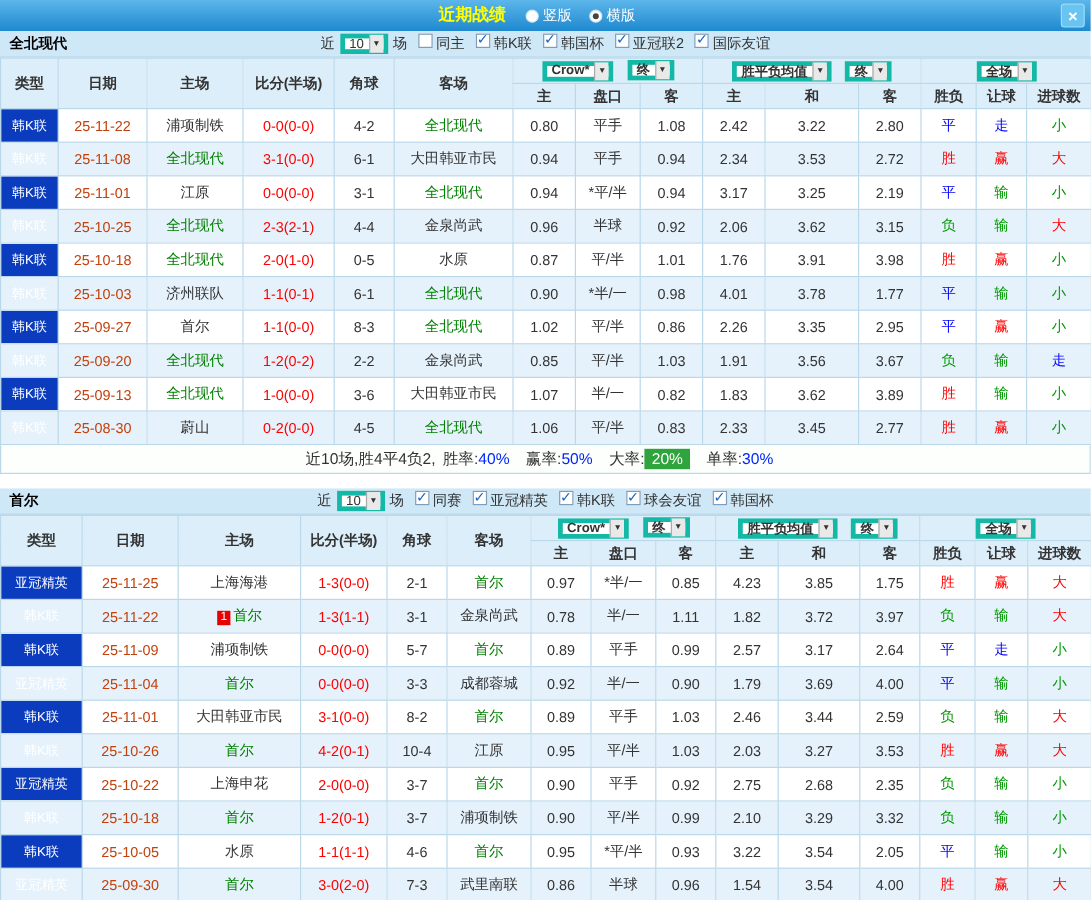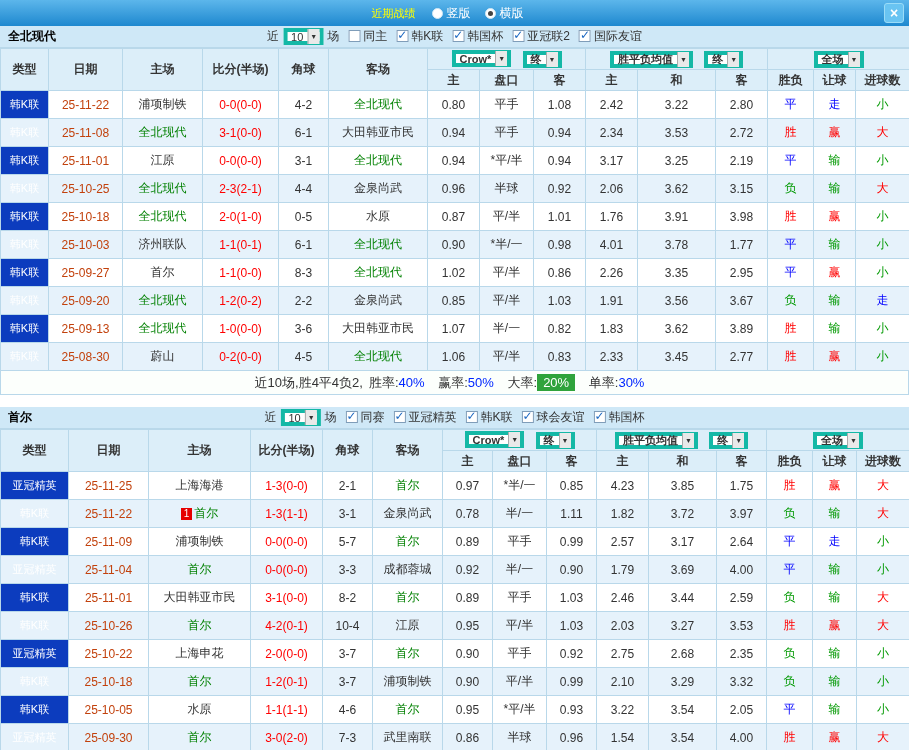--- a/index.html
+++ b/index.html
@@ -1,33 +1,33 @@
 <!DOCTYPE html>
 <html><head>
 <meta charset="utf-8">
 <style>
   *{box-sizing:border-box;margin:0;padding:0}
   html,body{width:909px;height:750px;overflow:hidden}
   body{background:#fff;font-family:"Liberation Sans","DejaVu Sans",sans-serif;font-size:12px;color:#333}
 
   
   .topbar{height:26px;background:linear-gradient(180deg,#5cb6eb,#1e88cf);display:flex;align-items:center;justify-content:center;position:relative;color:#fff}
-  .topbar .title{color:#ffff00;font-weight:normal;font-size:11px;margin-right:16px}
+  .topbar .title{color:#ffff00;font-weight:bold;font-size:14px;margin-right:16px}
   .view-opt{display:inline-flex;align-items:center;margin-right:14px;cursor:pointer}
   .radio{width:11px;height:11px;border-radius:50%;background:#fff;border:1px solid #cfe7f5;display:inline-block;position:relative;margin-right:4px}
   .radio.on::after{content:"";position:absolute;left:2px;top:2px;width:5px;height:5px;border-radius:50%;background:#444}
   .close-btn{position:absolute;right:5px;top:3px;width:20px;height:20px;background:#69c4f2;border:1px solid #9adcf8;color:#fff;font-weight:bold;text-align:center;line-height:18px;border-radius:3px;cursor:pointer;font-size:14px}
 
   
   .filterbar{height:22px;background:#cfe8f7;border-bottom:1px solid #b9d8ea;display:flex;align-items:center;position:relative}
   .filterbar .team{font-weight:bold;color:#000;margin-left:8px;font-size:12px}
   .filterbar .controls{position:absolute;left:50%;transform:translateX(-50%);display:flex;align-items:center;white-space:nowrap}
   .dd{display:inline-flex;align-items:center;background:#fff;border:4px solid #14b8a6;height:17px;padding:0 0 0 4px;margin:0 4px;font-size:11px;cursor:pointer}
   .dd .arr{font-style:normal;font-size:7px;color:#333;background:#e9e9e9;border-left:1px solid #aaa;height:15px;line-height:15px;padding:0 2px;margin-left:4px}
-  .cb-item{display:inline-flex;align-items:center;cursor:pointer}
+  .cb-item{display:inline-flex;align-items:flex-start;cursor:pointer}
   .cb{width:12px;height:12px;border:1px solid #7f9db9;background:#fff;display:inline-block;position:relative;margin:0 3px 0 9px}
   .cb.on::after{content:"✓";position:absolute;left:0;top:-3px;font-size:12px;font-weight:bold;color:#1a66c0}
 
   
   table{border-collapse:collapse;table-layout:fixed;width:909px}
   th,td{border:1px solid #b9d8ea;text-align:center;overflow:hidden;white-space:nowrap;vertical-align:middle}
   thead th{background:#dceef9;height:21px;font-size:12px;color:#333;font-weight:bold}
   tbody tr{height:28px}
   tbody tr:nth-child(even) td{background:#e6f2fb}
   tbody td.c-type{background:#0c3cbe;color:#fff;font-size:11px}

